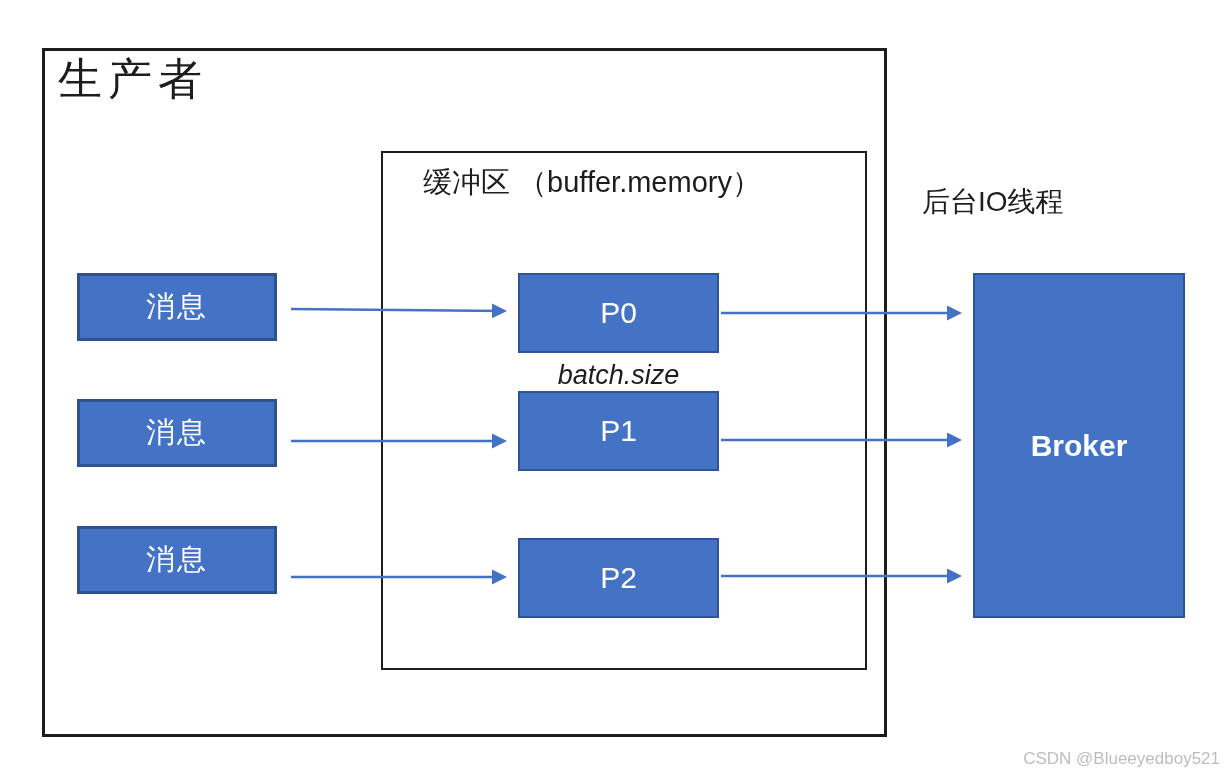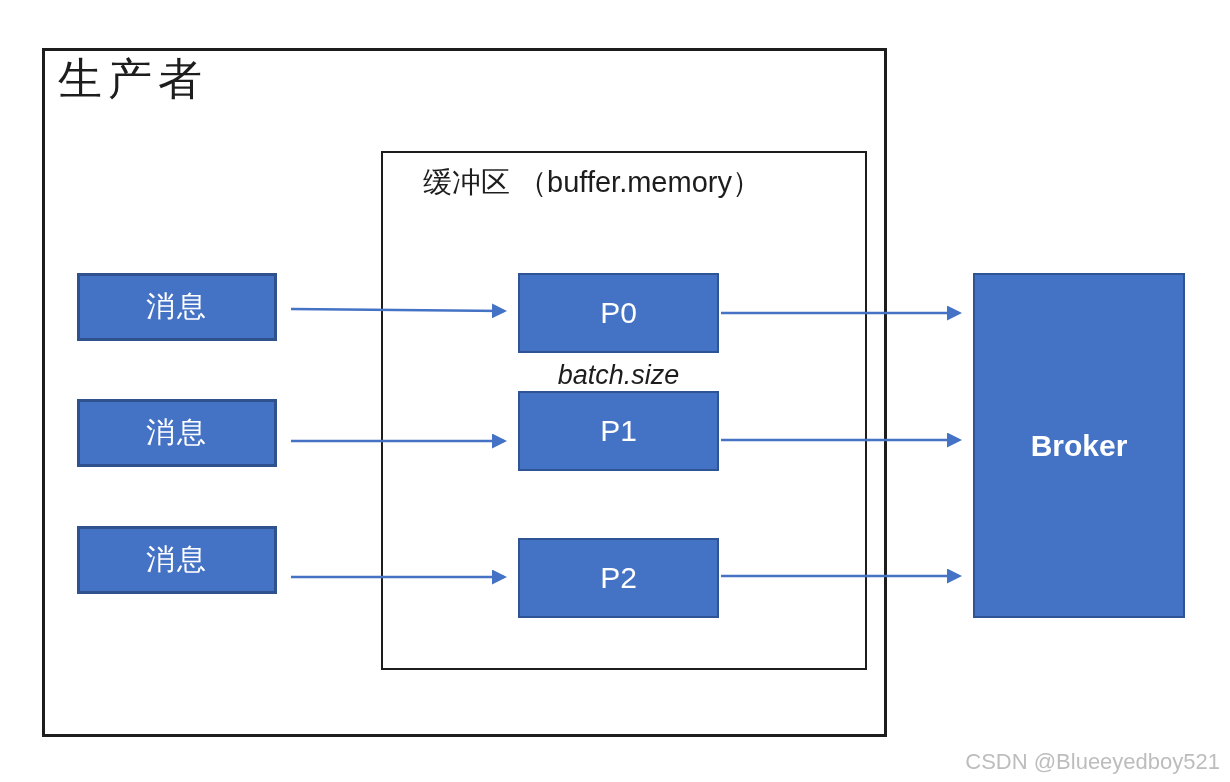--- a/index.html
+++ b/index.html
@@ -119,35 +119,36 @@
     pointer-events: none;
   }
   .arrow-line {
     stroke: #4472c4;
     stroke-width: 2.5;
   }
   .watermark {
     position: absolute;
     right: 10px;
     top: 749px;
-    font-size: 22px;
+    font-size: 17px;
     color: #bdbdbd;
   }
 </style>
 </head>
 <body>
 
 <div class="canvas">
 
   <div class="outer-box"></div>
   <div class="producer-title">生产者</div>
 
   <div class="buffer-box"></div>
   <div class="buffer-title">缓冲区 （buffer.memory）</div>
 
+  <div class="io-thread-label">后台IO线程</div>
 
   <div class="blue-box msg-box msg-1">消息</div>
   <div class="blue-box msg-box msg-2">消息</div>
   <div class="blue-box msg-box msg-3">消息</div>
 
   <div class="blue-box p-box p-0">P0</div>
   <div class="blue-box p-box p-1">P1</div>
   <div class="blue-box p-box p-2">P2</div>
 
   <div class="batch-size-label">batch.size</div>

